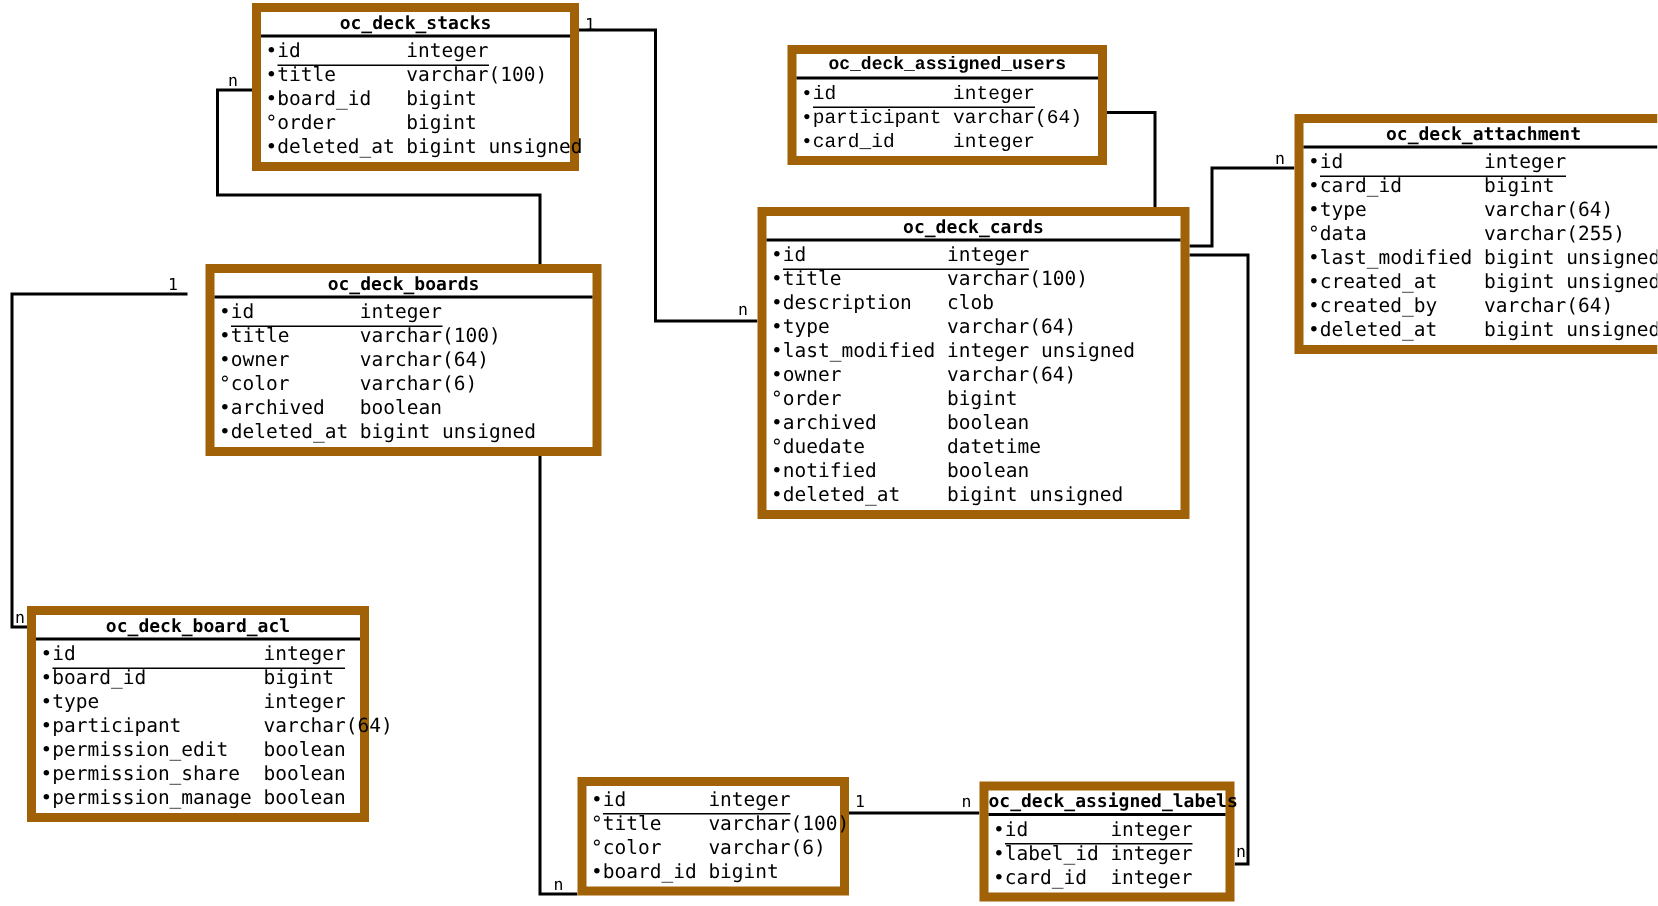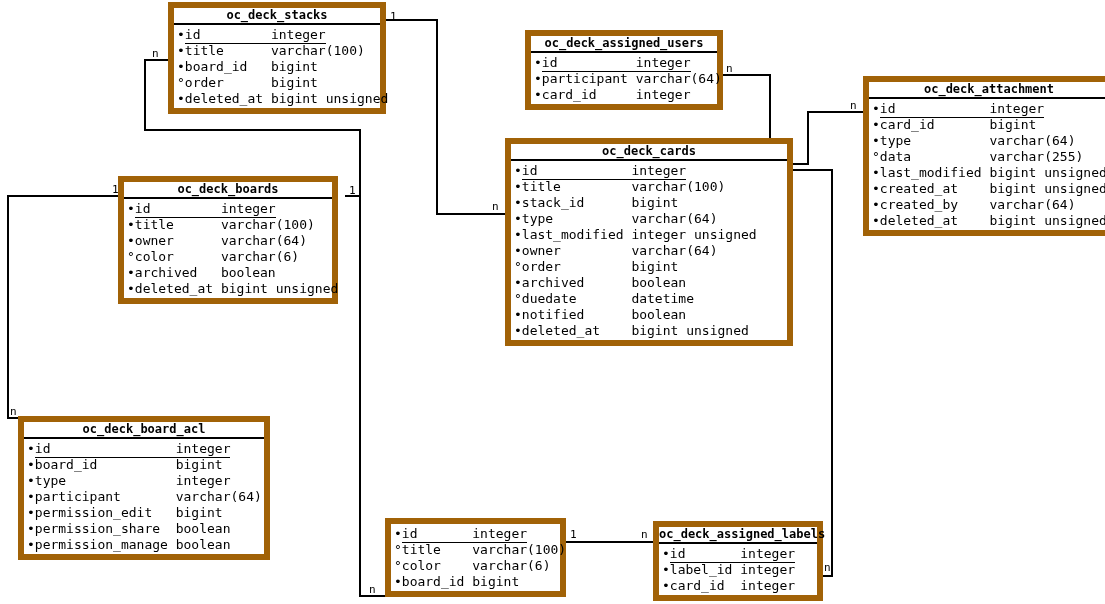--- a/index.html
+++ b/index.html
@@ -93,76 +93,76 @@
     <div class="entity" style="left: 168px; top: 2px; width: 218px;">
       <div class="entity-title">oc_deck_stacks</div>
       <div class="entity-body">
         <div class="col-row pk"><span class="marker">•</span><span class="col-text">id         integer</span></div>
         <div class="col-row"><span class="marker">•</span><span class="col-text">title      varchar(100)</span></div>
         <div class="col-row"><span class="marker">•</span><span class="col-text">board_id   bigint</span></div>
         <div class="col-row"><span class="marker">°</span><span class="col-text">order      bigint</span></div>
         <div class="col-row"><span class="marker">•</span><span class="col-text">deleted_at bigint unsigned</span></div>
       </div>
     </div>
-    <div class="entity" style="left: 525px; top: 30px; width: 198px;">
+    <div class="entity" style="left: 525px; top: 30px; width: 213px; font-family: Liberation Mono, monospace;">
       <div class="entity-title">oc_deck_assigned_users</div>
       <div class="entity-body">
         <div class="col-row pk"><span class="marker">•</span><span class="col-text">id          integer</span></div>
         <div class="col-row"><span class="marker">•</span><span class="col-text">participant varchar(64)</span></div>
         <div class="col-row"><span class="marker">•</span><span class="col-text">card_id     integer</span></div>
       </div>
     </div>
     <div class="entity" style="left: 863px; top: 76px; width: 252px;">
       <div class="entity-title">oc_deck_attachment</div>
       <div class="entity-body">
         <div class="col-row pk"><span class="marker">•</span><span class="col-text">id            integer</span></div>
         <div class="col-row"><span class="marker">•</span><span class="col-text">card_id       bigint</span></div>
         <div class="col-row"><span class="marker">•</span><span class="col-text">type          varchar(64)</span></div>
         <div class="col-row"><span class="marker">°</span><span class="col-text">data          varchar(255)</span></div>
         <div class="col-row"><span class="marker">•</span><span class="col-text">last_modified bigint unsigned</span></div>
         <div class="col-row"><span class="marker">•</span><span class="col-text">created_at    bigint unsigned</span></div>
         <div class="col-row"><span class="marker">•</span><span class="col-text">created_by    varchar(64)</span></div>
         <div class="col-row"><span class="marker">•</span><span class="col-text">deleted_at    bigint unsigned</span></div>
       </div>
     </div>
-    <div class="entity" style="left: 118px; top: 176px; width: 220px;">
+    <div class="entity" style="left: 137px; top: 176px; width: 264px;">
       <div class="entity-title">oc_deck_boards</div>
       <div class="entity-body">
         <div class="col-row pk"><span class="marker">•</span><span class="col-text">id         integer</span></div>
         <div class="col-row"><span class="marker">•</span><span class="col-text">title      varchar(100)</span></div>
         <div class="col-row"><span class="marker">•</span><span class="col-text">owner      varchar(64)</span></div>
         <div class="col-row"><span class="marker">°</span><span class="col-text">color      varchar(6)</span></div>
         <div class="col-row"><span class="marker">•</span><span class="col-text">archived   boolean</span></div>
         <div class="col-row"><span class="marker">•</span><span class="col-text">deleted_at bigint unsigned</span></div>
       </div>
     </div>
     <div class="entity" style="left: 505px; top: 138px; width: 288px;">
       <div class="entity-title">oc_deck_cards</div>
       <div class="entity-body">
         <div class="col-row pk"><span class="marker">•</span><span class="col-text">id            integer</span></div>
         <div class="col-row"><span class="marker">•</span><span class="col-text">title         varchar(100)</span></div>
-        <div class="col-row"><span class="marker">•</span><span class="col-text">stack_id      bigint</span></div>
+        <div class="col-row"><span class="marker">•</span><span class="col-text">description   clob</span></div>
         <div class="col-row"><span class="marker">•</span><span class="col-text">type          varchar(64)</span></div>
         <div class="col-row"><span class="marker">•</span><span class="col-text">last_modified integer unsigned</span></div>
         <div class="col-row"><span class="marker">•</span><span class="col-text">owner         varchar(64)</span></div>
         <div class="col-row"><span class="marker">°</span><span class="col-text">order         bigint</span></div>
         <div class="col-row"><span class="marker">•</span><span class="col-text">archived      boolean</span></div>
         <div class="col-row"><span class="marker">°</span><span class="col-text">duedate       datetime</span></div>
         <div class="col-row"><span class="marker">•</span><span class="col-text">notified      boolean</span></div>
         <div class="col-row"><span class="marker">•</span><span class="col-text">deleted_at    bigint unsigned</span></div>
       </div>
     </div>
-    <div class="entity" style="left: 18px; top: 416px; width: 252px;">
+    <div class="entity" style="left: 18px; top: 404px; width: 228px;">
       <div class="entity-title">oc_deck_board_acl</div>
       <div class="entity-body">
         <div class="col-row pk"><span class="marker">•</span><span class="col-text">id                integer</span></div>
         <div class="col-row"><span class="marker">•</span><span class="col-text">board_id          bigint</span></div>
         <div class="col-row"><span class="marker">•</span><span class="col-text">type              integer</span></div>
         <div class="col-row"><span class="marker">•</span><span class="col-text">participant       varchar(64)</span></div>
-        <div class="col-row"><span class="marker">•</span><span class="col-text">permission_edit   bigint</span></div>
+        <div class="col-row"><span class="marker">•</span><span class="col-text">permission_edit   boolean</span></div>
         <div class="col-row"><span class="marker">•</span><span class="col-text">permission_share  boolean</span></div>
         <div class="col-row"><span class="marker">•</span><span class="col-text">permission_manage boolean</span></div>
       </div>
     </div>
     <div class="entity" style="left: 385px; top: 518px; width: 181px;">
       <div class="entity-body">
         <div class="col-row pk"><span class="marker">•</span><span class="col-text">id       integer</span></div>
         <div class="col-row"><span class="marker">°</span><span class="col-text">title    varchar(100)</span></div>
         <div class="col-row"><span class="marker">°</span><span class="col-text">color    varchar(6)</span></div>
         <div class="col-row"><span class="marker">•</span><span class="col-text">board_id bigint</span></div>

